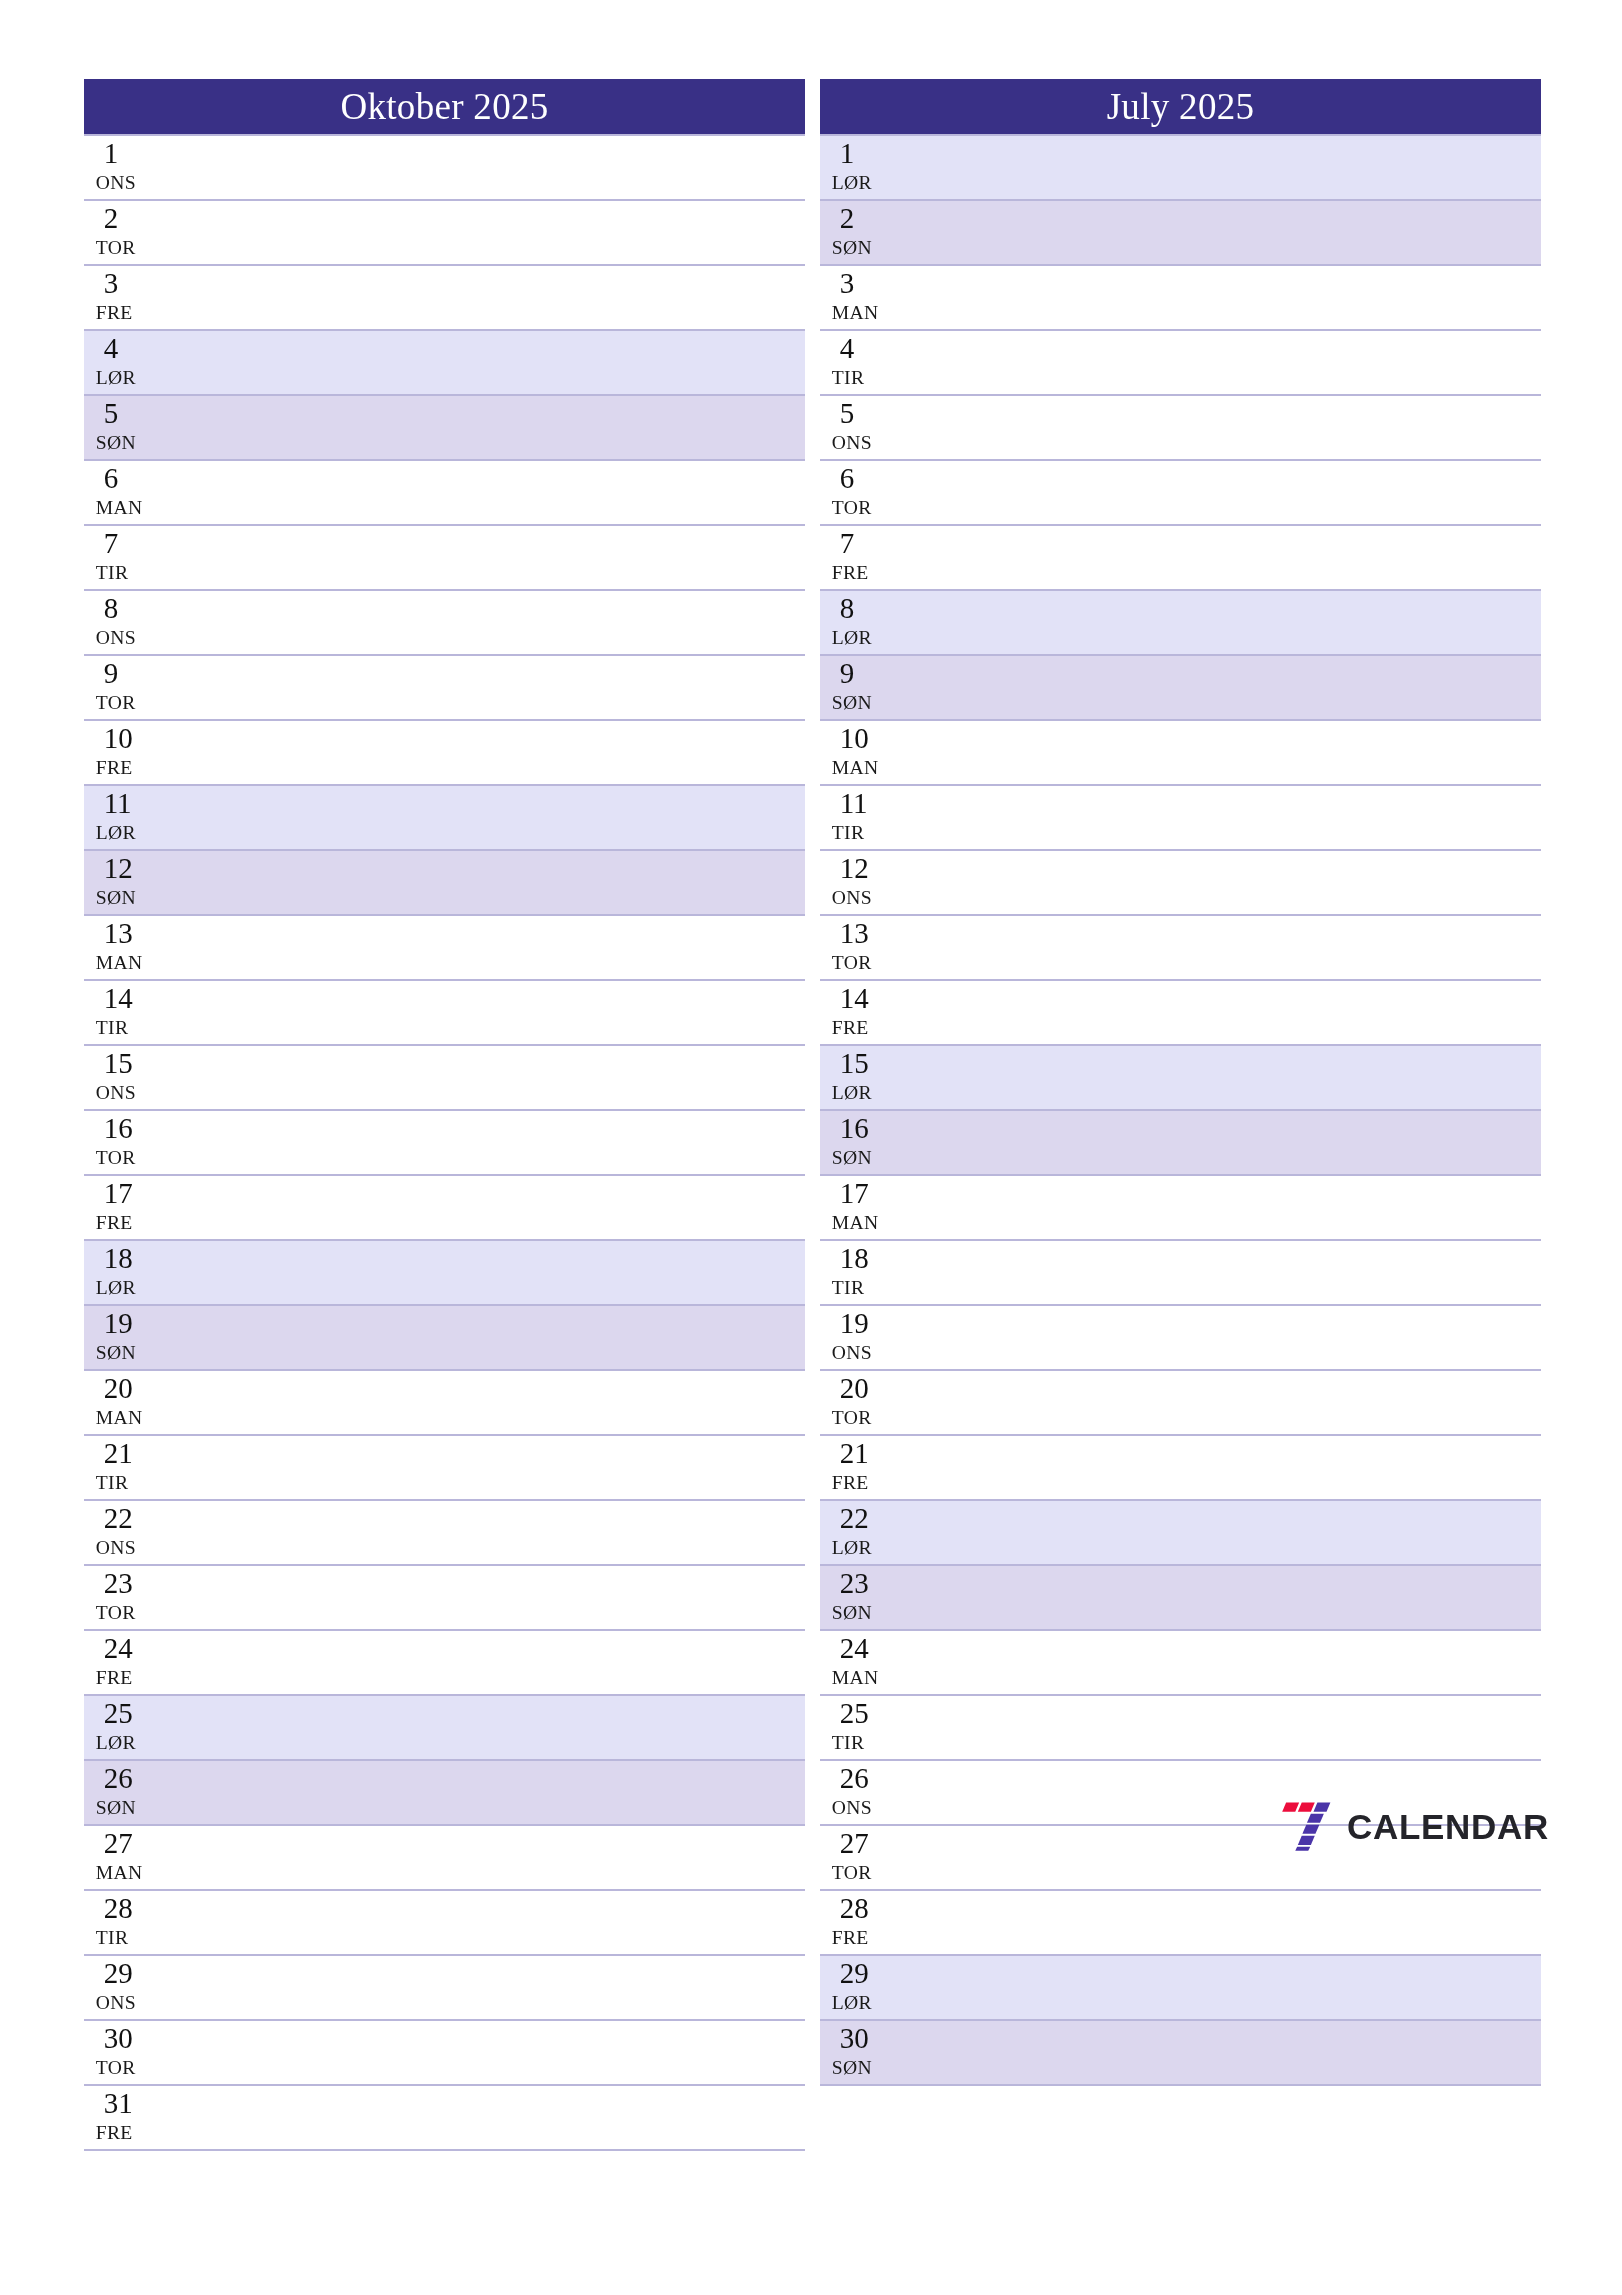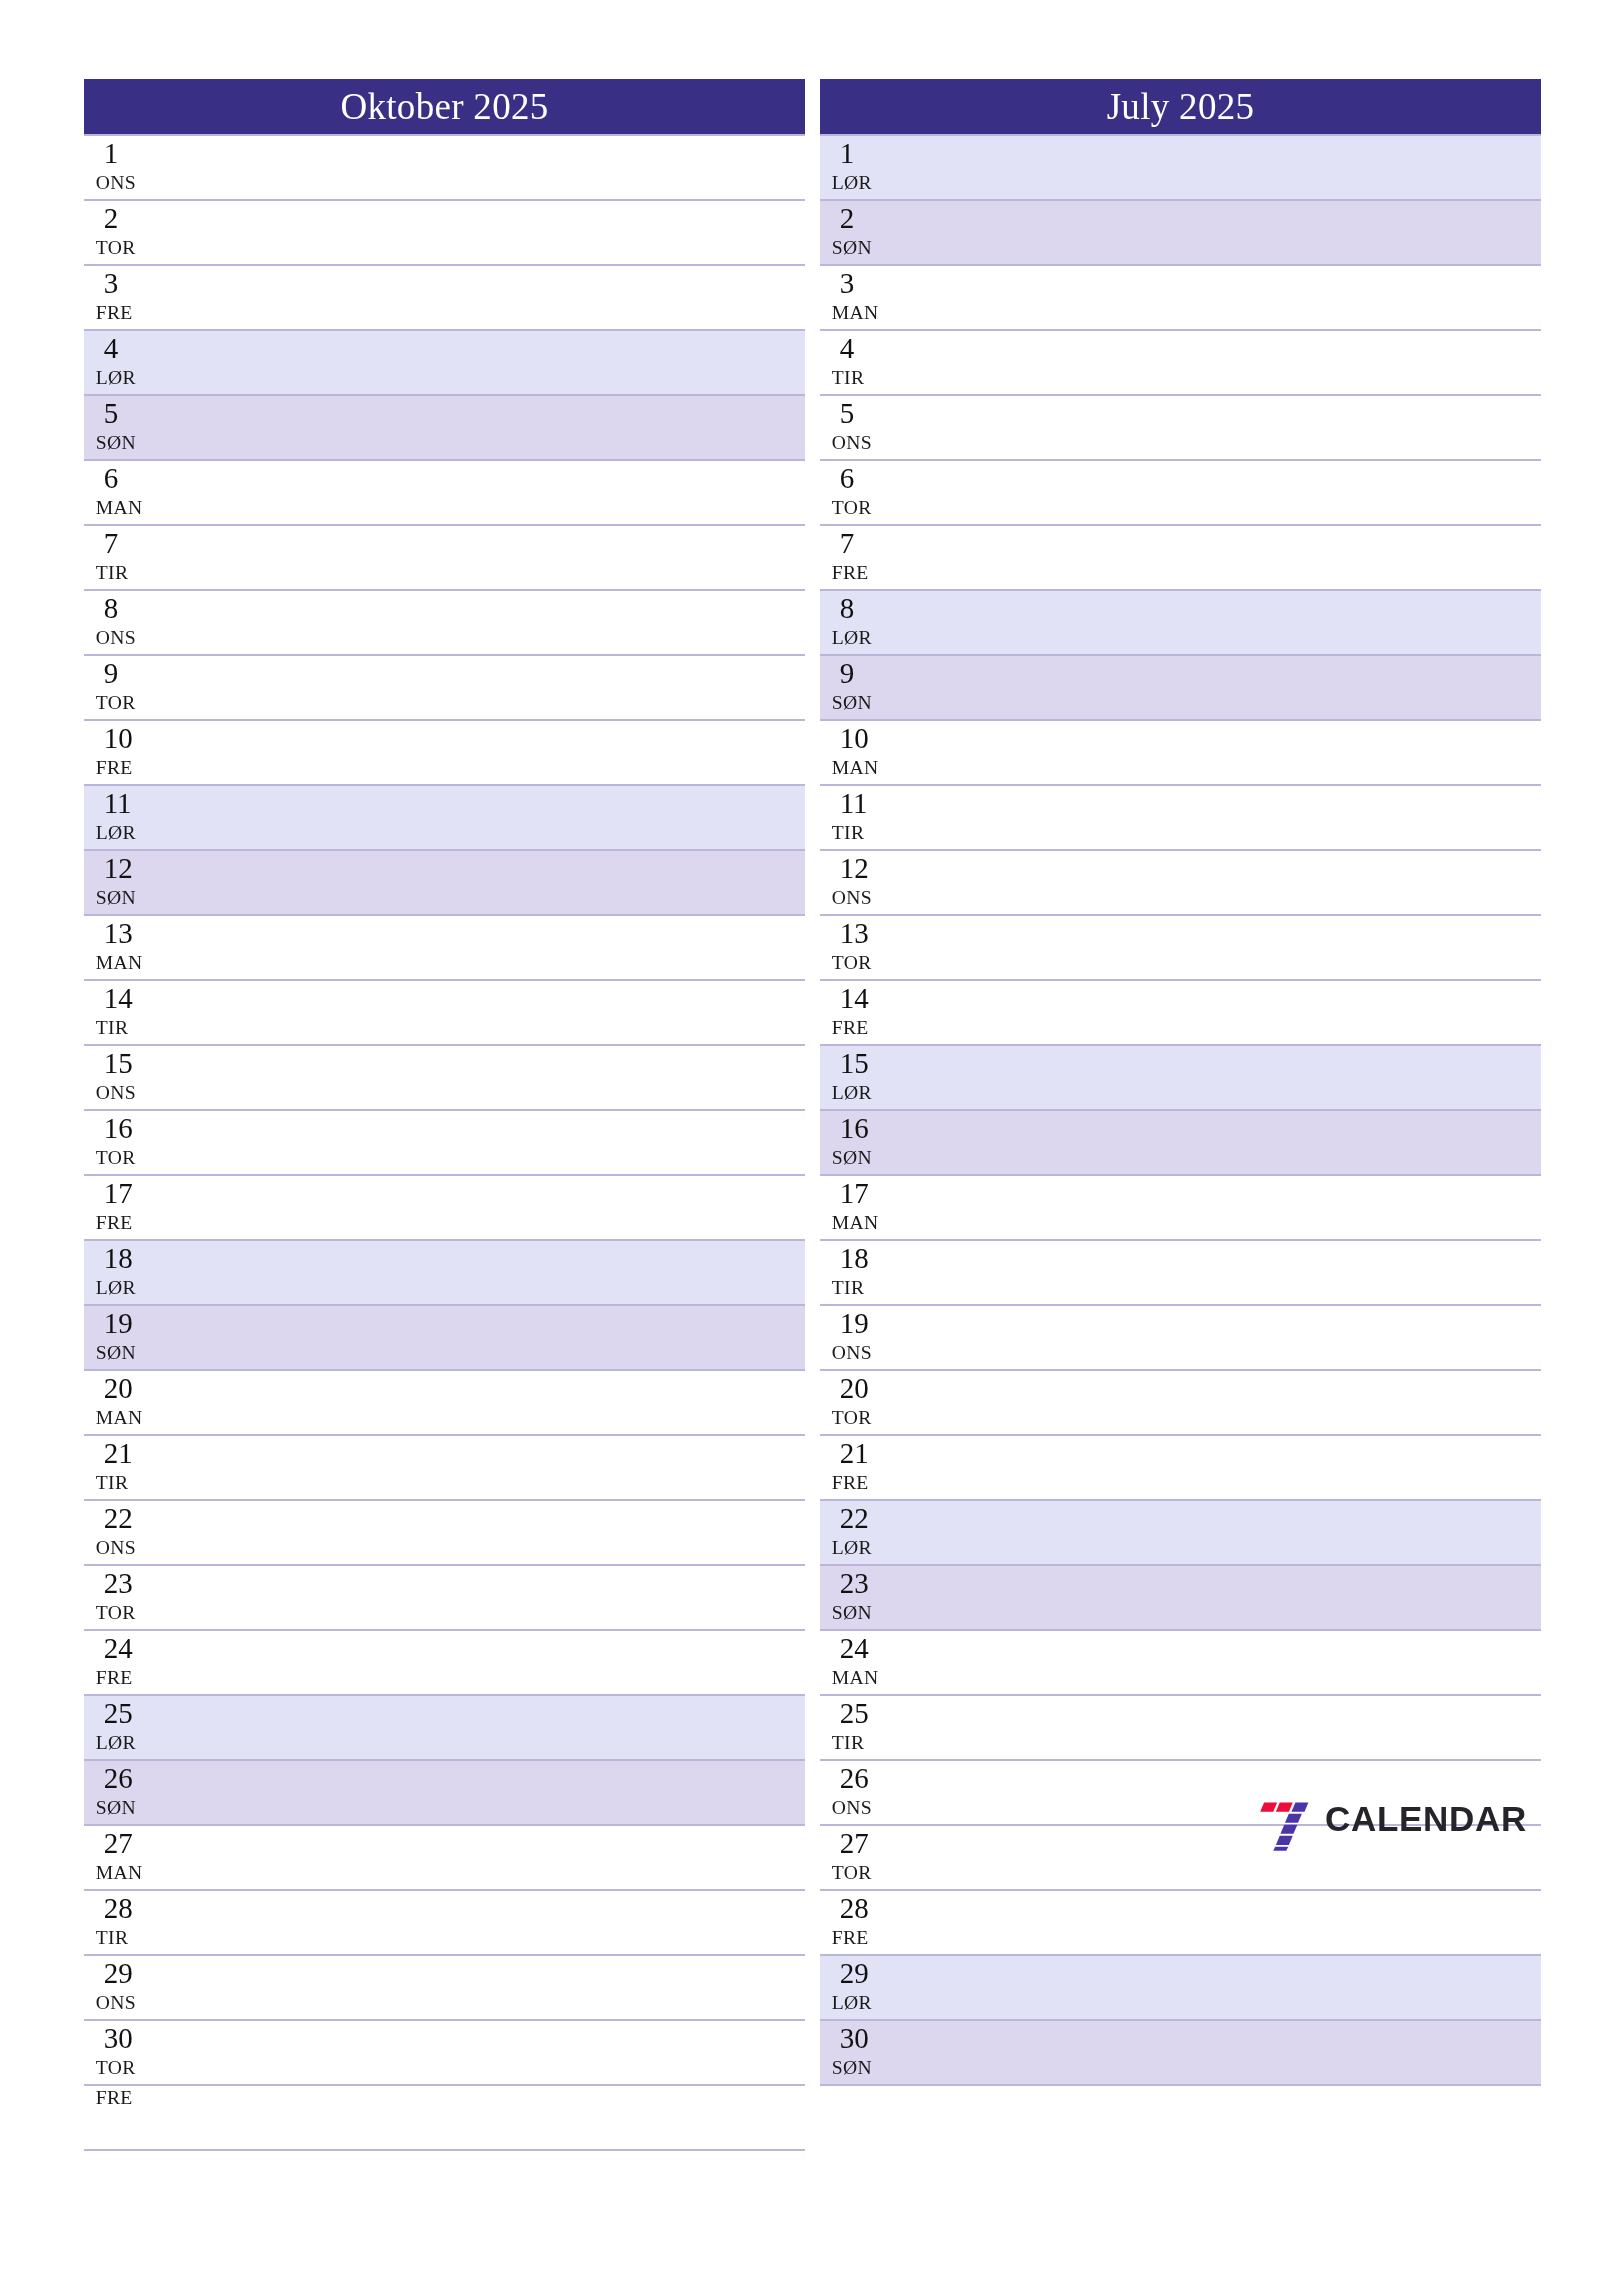--- a/index.html
+++ b/index.html
@@ -82,23 +82,24 @@
   .day-name {
     font-size: 19.6px;
     line-height: 23.6px;
     color: #1a1a1a;
     letter-spacing: 0.3px;
     font-weight: 400;
   }
 
   .footer {
     position: absolute;
-    right: 96px;
+    right: 74px;
     bottom: 98px;
     display: flex;
+    align-items: center;
     gap: 14.4px;
   }
 
   .logo-mark {
     width: 56px;
     height: 50px;
     display: block;
   }
 
   .logo-text {
@@ -234,20 +235,21 @@
           </div>
           <div class="day-row">
             <div class="day-num">29</div>
             <div class="day-name">ONS</div>
           </div>
           <div class="day-row">
             <div class="day-num">30</div>
             <div class="day-name">TOR</div>
           </div>
           <div class="day-row">
+            <div class="day-num">31</div>
             <div class="day-name">FRE</div>
           </div>
         </div>
     </div>
 
     <div class="month-col">
       <div class="month-header">July 2025</div>
       <div class="days">
           <div class="day-row sat">
             <div class="day-num">1</div>

